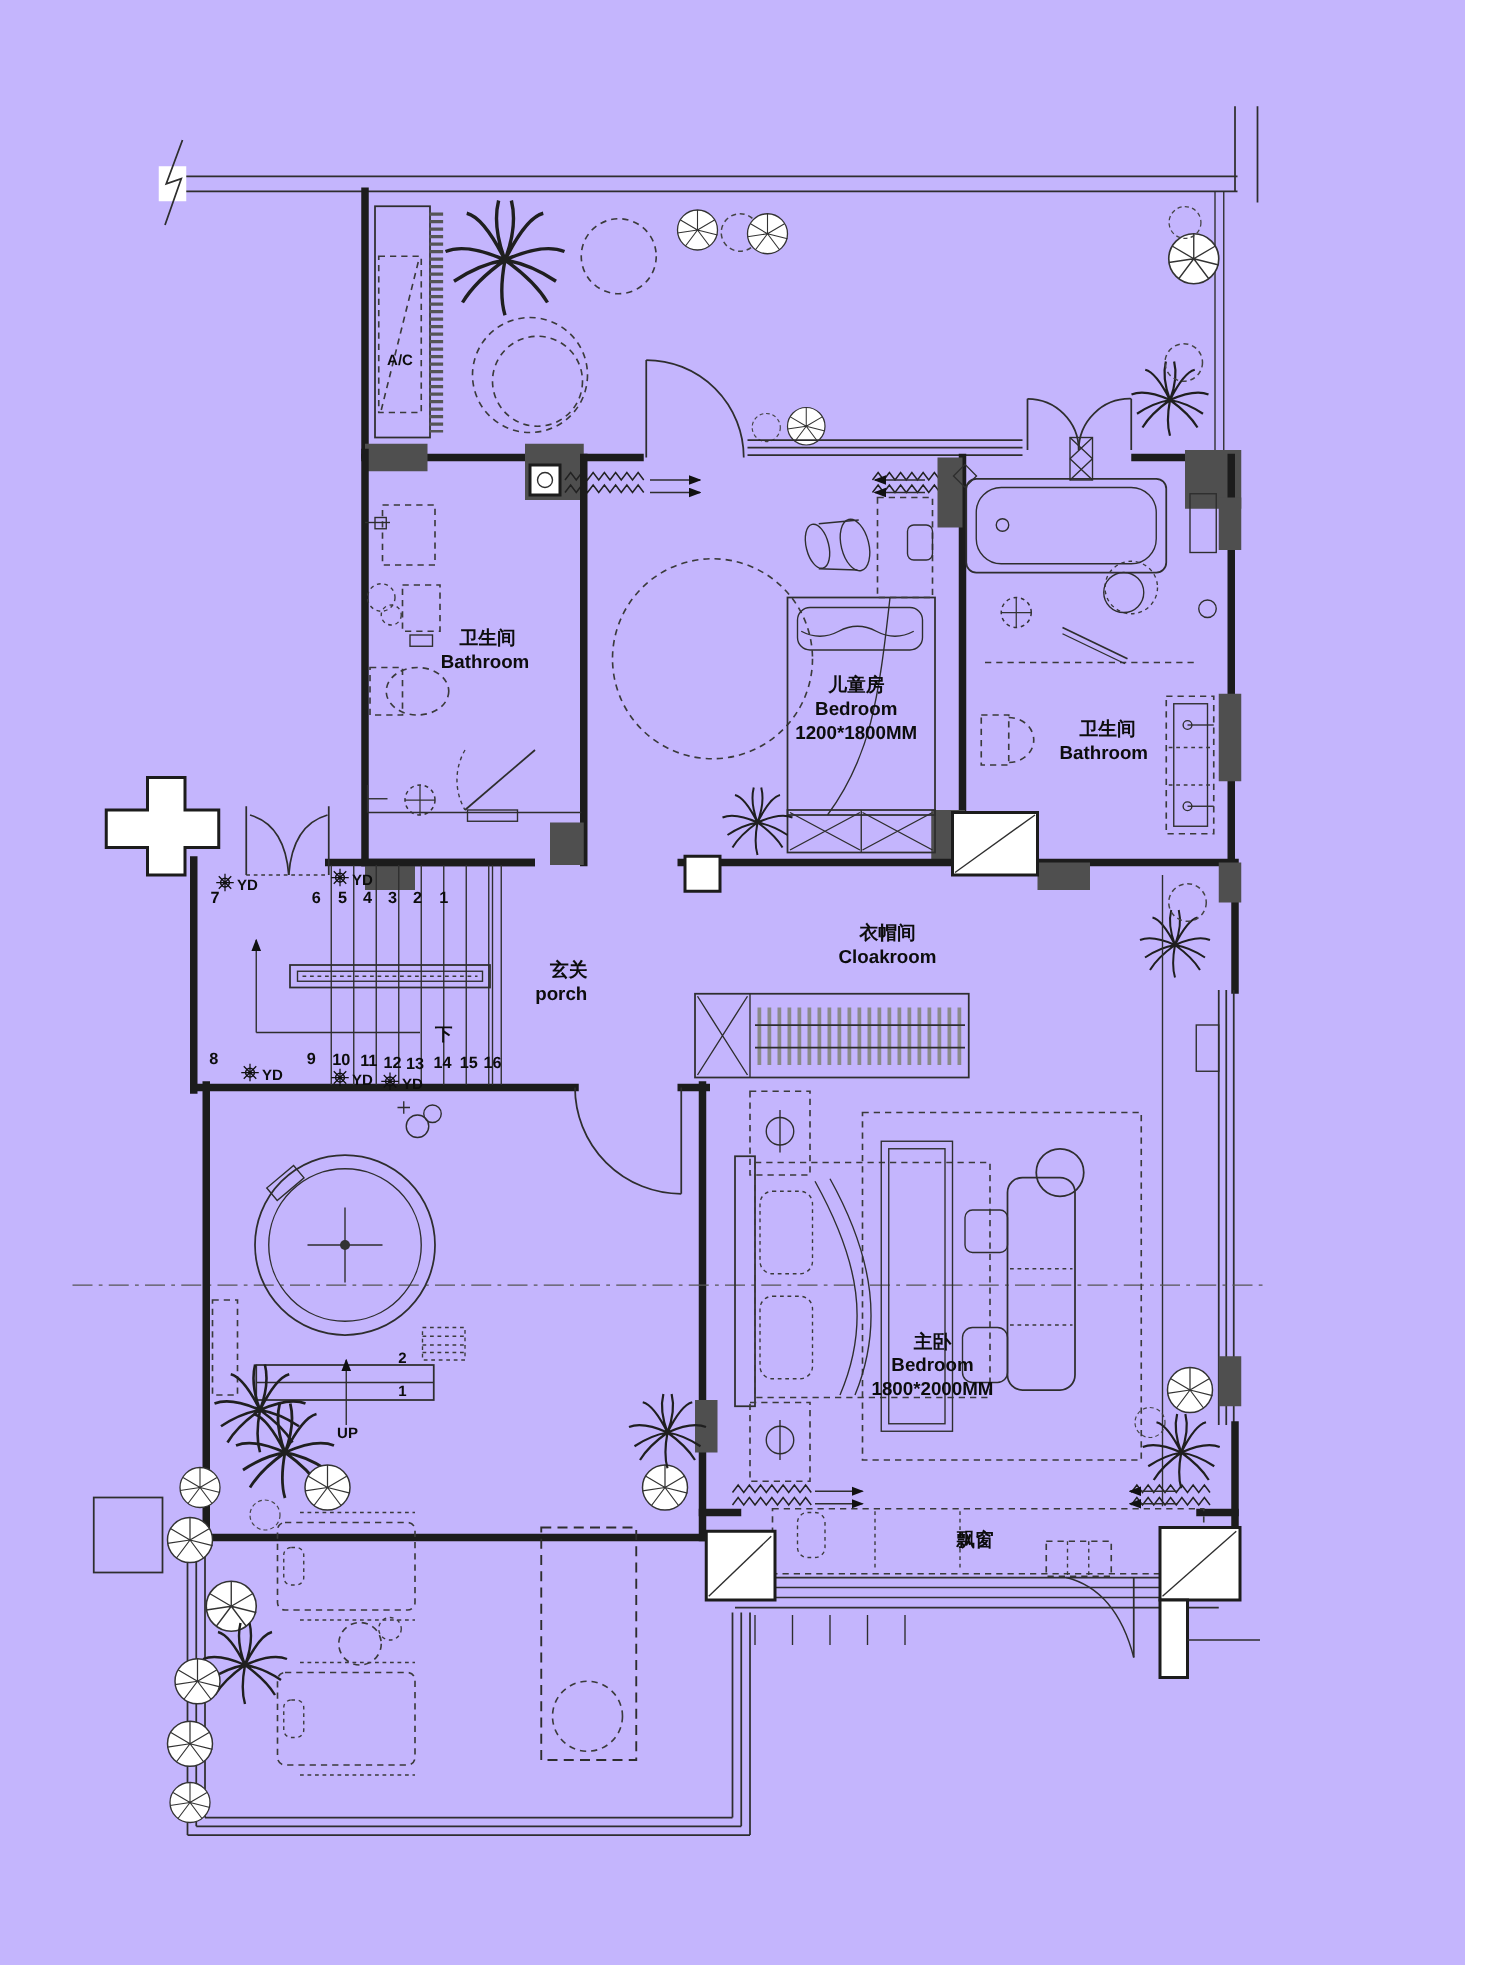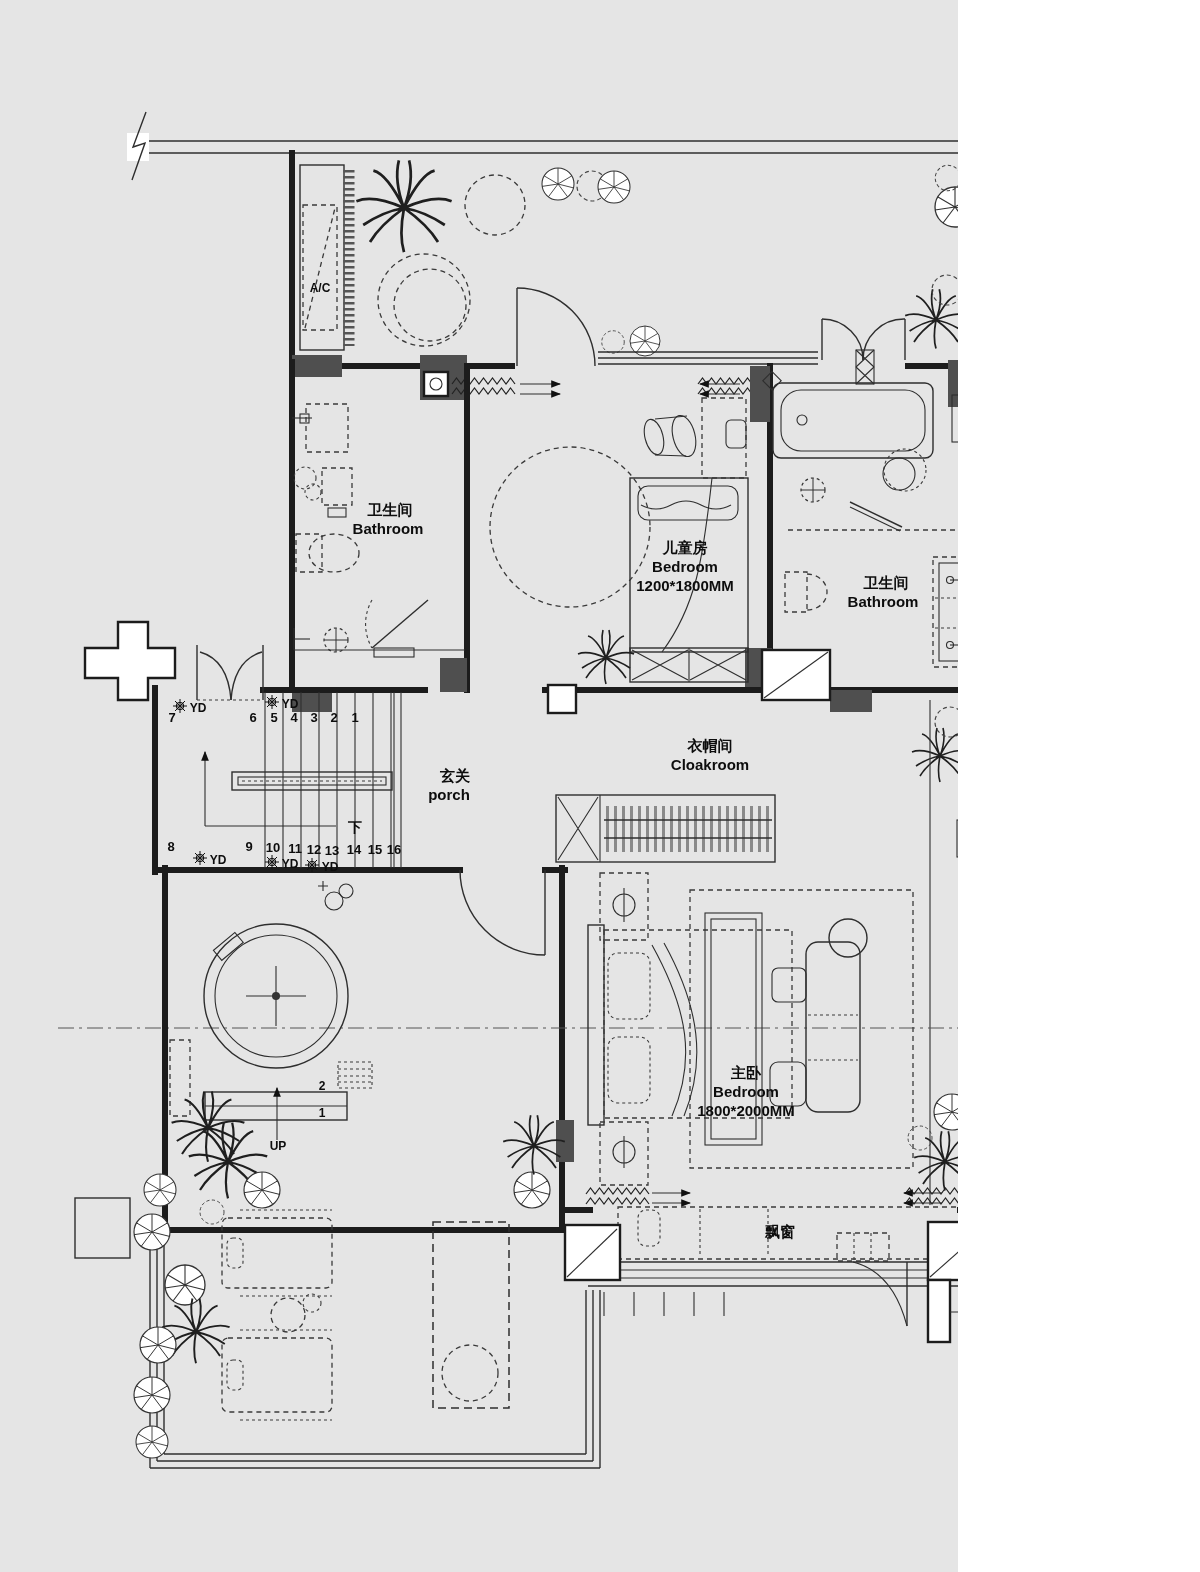--- a/index.html
+++ b/index.html
@@ -1,16 +1,16 @@
 <!DOCTYPE html>
 <html><head>
 <meta charset="utf-8">
 <style>
   html,body{margin:0;padding:0;background:#fff;}
-  .stage{position:relative;width:958px;height:1572px;background:#e5e5e5;overflow:hidden;
+  .stage{position:relative;width:1172px;height:1572px;background:#c4b5fd;overflow:hidden;
          font-family:"Liberation Sans",sans-serif;}
   svg{display:block;}
   
   .w  {stroke:#1c1c1c;stroke-width:6;fill:none;stroke-linecap:square;}
   .t  {stroke:#2e2e2e;stroke-width:1.4;fill:none;}
   .t2 {stroke:#2e2e2e;stroke-width:1.1;fill:none;}
   .d  {stroke:#3a3a3a;stroke-width:1.3;fill:none;stroke-dasharray:5 4;}
   .d2 {stroke:#3a3a3a;stroke-width:1.1;fill:none;stroke-dasharray:3 3;}
   .dk {fill:#4f4f4f;stroke:none;}
   .ms {fill:#fff;stroke:#1c1c1c;stroke-width:2.4;}

